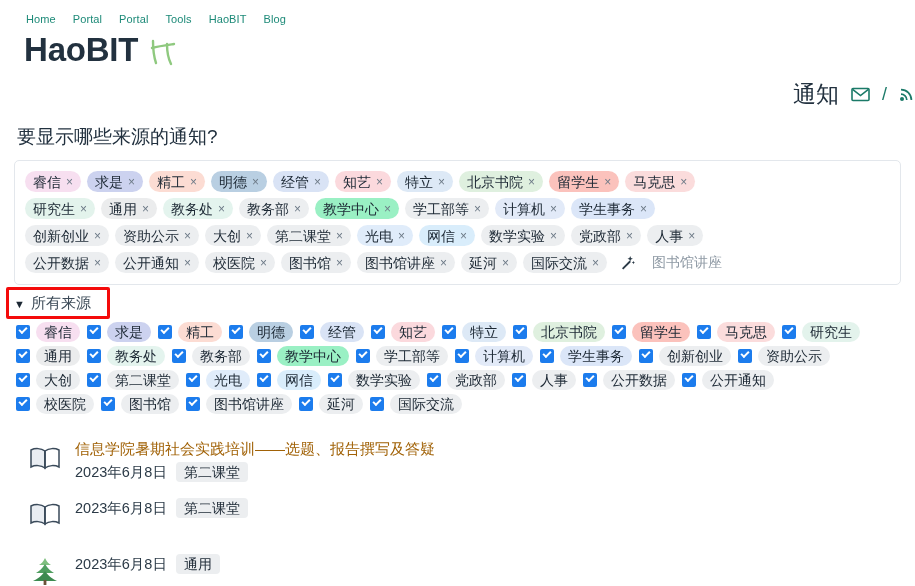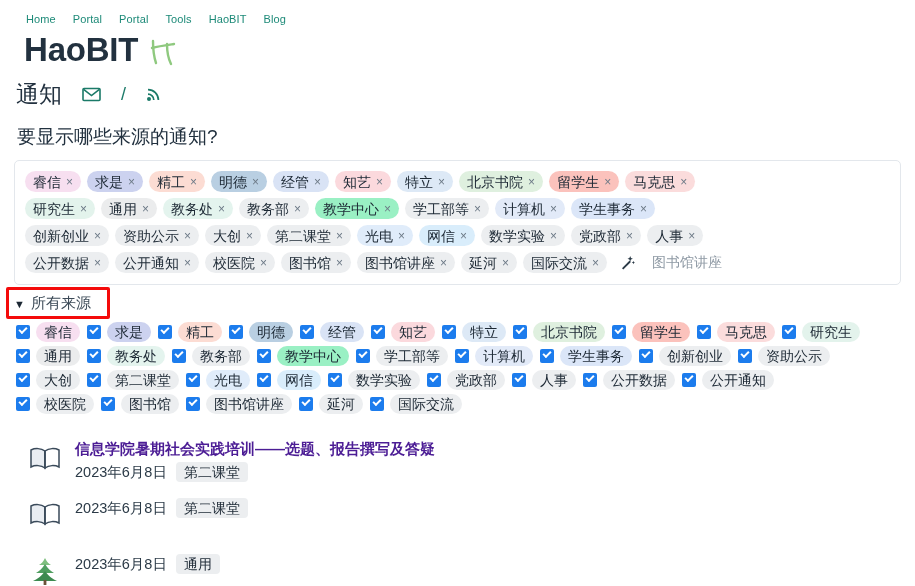--- a/index.html
+++ b/index.html
@@ -44,24 +44,25 @@
     height: 34px;
     position: relative;
     top: 2px;
   }
 
   
   .page-title {
     margin: 10px 0 0 16px;
     display: flex;
     align-items: center;
-    gap: 20px;
+    gap: 12px;
     font-size: 23px;
     font-weight: normal;
     color: #22313f;
+    justify-content: flex-end;
   }
   .page-title .slash { color: #1b7a68; font-size: 18px; }
   .mail-icon, .rss-icon { display: inline-block; }
 
   
   .question {
     margin: 14px 0 10px 17px;
     font-size: 19px;
     color: #22313f;
   }
@@ -202,22 +203,22 @@
     height: 34px;
     flex: 0 0 auto;
     margin-top: 6px;
     display: flex;
     align-items: center;
     justify-content: center;
   }
   .notif-body { padding-top: 3px; }
   .notif-title {
     font-size: 15px;
-    font-weight: bold;
-    color: #4c1d95;
+    font-weight: normal;
+    color: #a16207;
     line-height: 1.35;
   }
   .notif-meta {
     display: flex;
     align-items: center;
     gap: 9px;
     margin-top: 3px;
     font-size: 14.5px;
     color: #2b3a47;
   }

